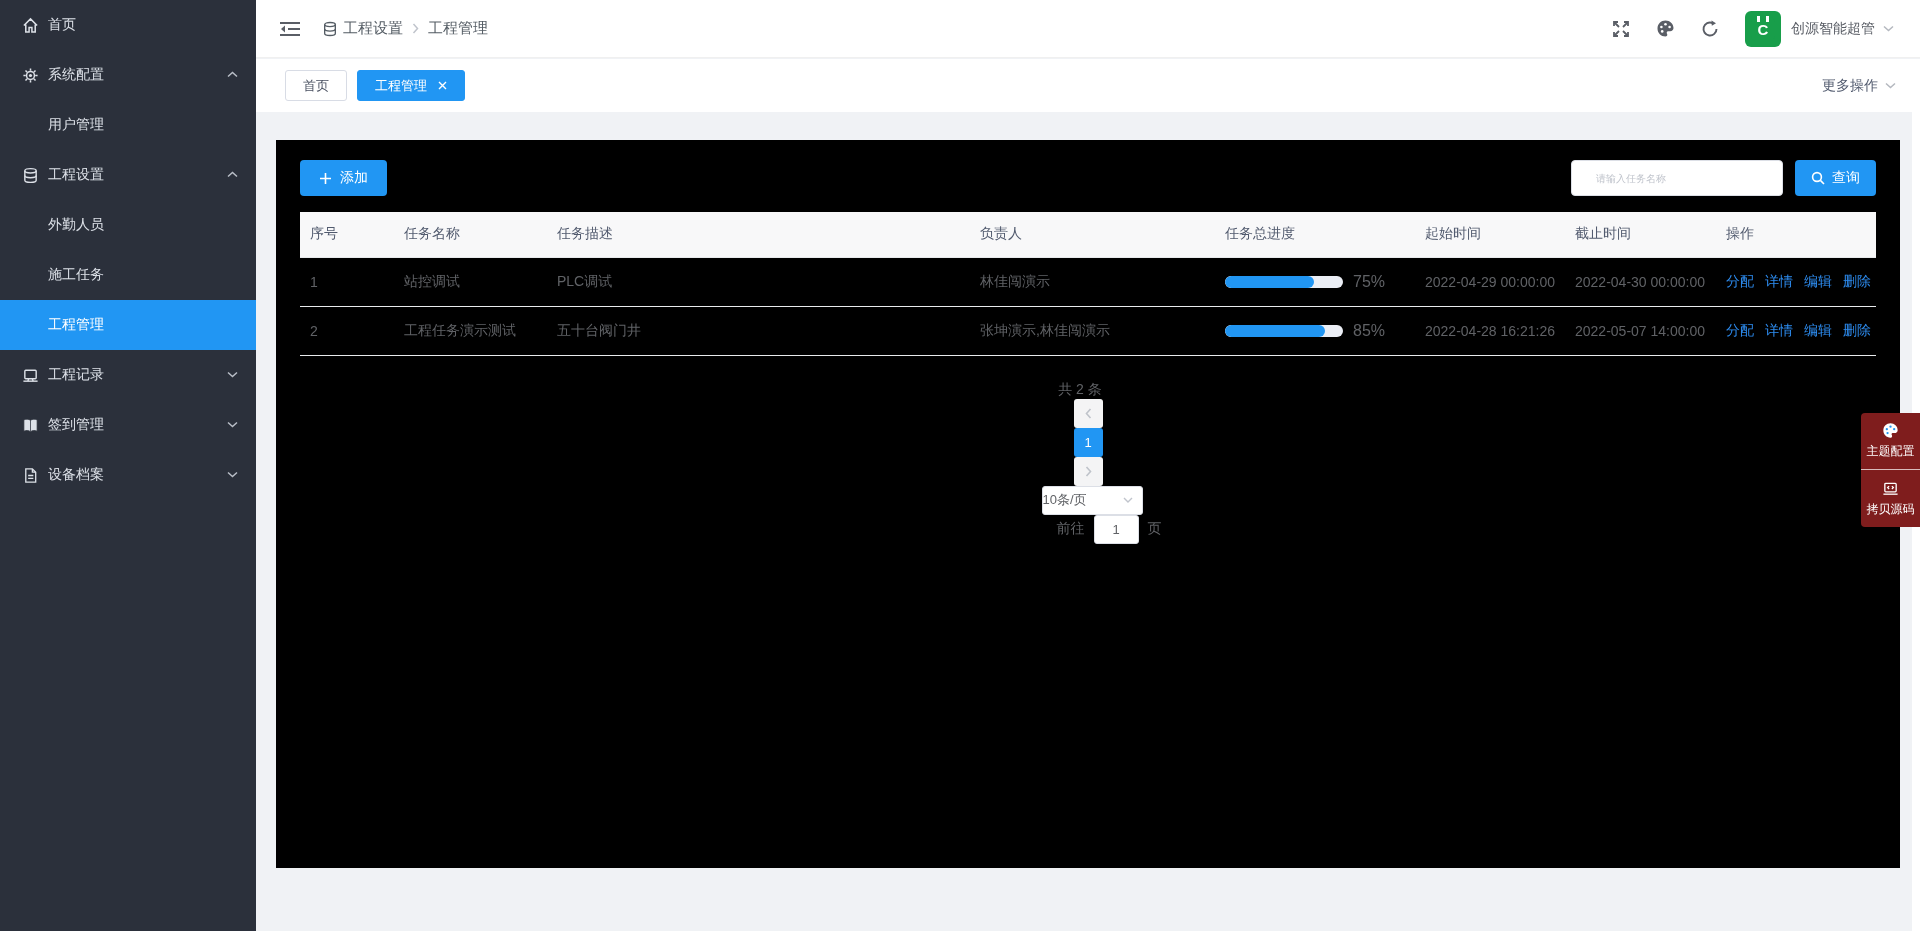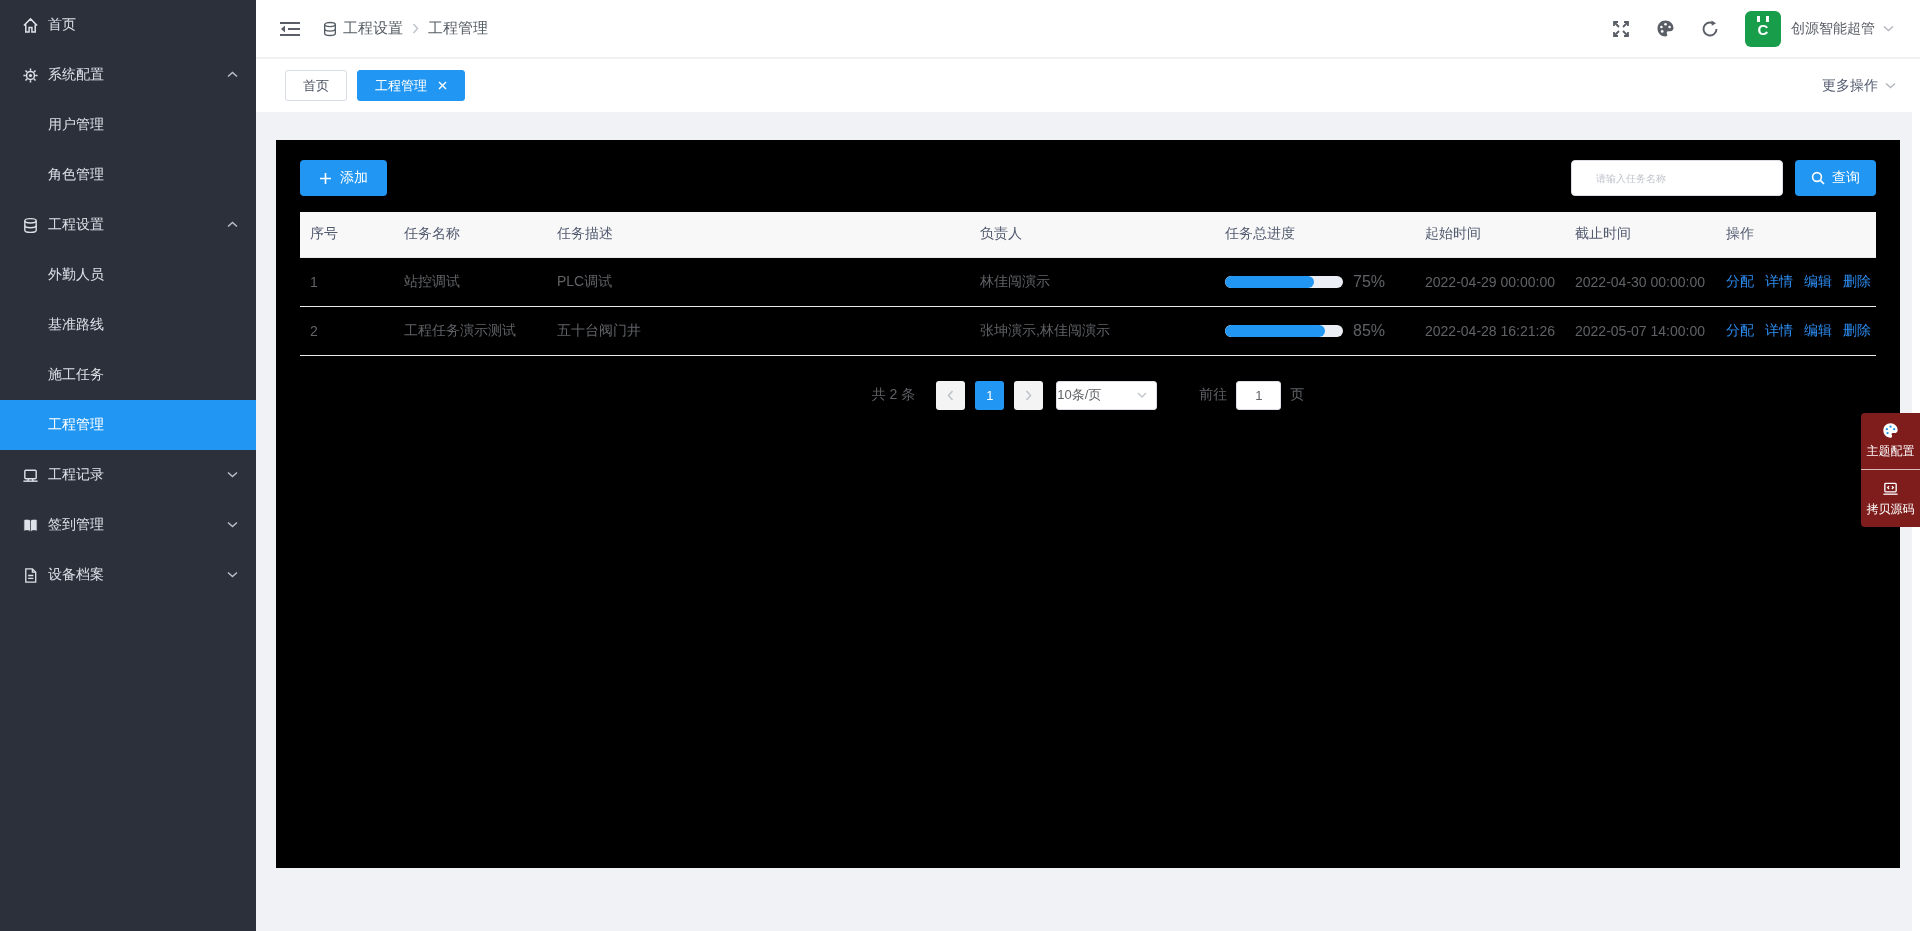--- a/index.html
+++ b/index.html
@@ -54,21 +54,21 @@
   thead th { background:#f8f8f9; height:45px; text-align:left; color:#515a6e; font-weight:500; font-size:14px; padding:0 0 0 10px; border-bottom:1px solid #e8eaec; }
   tbody td { height:49px; color:#606266; font-size:14px; padding:0 0 0 10px; border-bottom:1px solid #e8eaec; white-space:nowrap; overflow:hidden; }
   .progress-wrap { display:flex; align-items:center; }
   .progress-track { width:118px; height:12px; background:#ebeef5; border-radius:7px; overflow:hidden; }
   .progress-bar { height:100%; background:#2196f3; border-radius:7px; }
   .progress-label { margin-left:10px; font-size:16px; color:#606266;text-align:right; }
   .row-link { color:#2d8cf0; margin-right:11px; cursor:pointer; }
   .row-link:last-child { margin-right:0; }
 
   
-  .pagination { display:flex; align-items:center; justify-content:center; margin-top:25px; }
+  .pagination { display:flex; align-items:center; justify-content:center; margin-top:25px;flex-direction:column; }
   .pg-total { color:#606266; margin-right:16px; }
   .pg-btn { width:29px; height:29px; background:#f4f4f5; border-radius:3px; display:flex; align-items:center; justify-content:center; margin:0 5px; cursor:pointer; }
   .pg-page { width:29px; height:29px; background:#2196f3; border-radius:3px; color:#fff; font-size:13px; display:flex; align-items:center; justify-content:center; margin:0 5px; cursor:pointer; }
   .pg-size { width:101px; height:29px; border:1px solid #dcdfe6; border-radius:3px; background:#fff; color:#606266; font-size:13px; display:flex; align-items:center; margin-left:8px; cursor:pointer; position:relative; }
   .pg-size svg { position:absolute; right:9px; top:50%; margin-top:-3px; }
   .pg-goto { display:flex; align-items:center; color:#606266; margin-left:42px; }
   .pg-goto-input { width:45px; height:29px; border:1px solid #dcdfe6; border-radius:3px; text-align:center; font-size:13px; color:#606266; margin:0 9px; outline:none; font-family:inherit; }
 
   
   .float-panel { position:absolute; right:0; top:413px; width:59px; z-index:6; }
@@ -101,42 +101,36 @@
           <circle cx="9" cy="9" r="1.7" fill="#dde1e8"></circle>
         </svg>
       <span>系统配置</span>
       <svg class="chev" width="11" height="7" viewBox="0 0 11 7">
           <path d="M1 5.5 L5.5 1.5 L10 5.5" fill="none" stroke="#b9bec7" stroke-width="1.5"></path>
         </svg>
     </div>
     <div class="nav-item sub">
       <span>用户管理</span>
     </div>
-    <div class="nav-item sub">
-      <span>角色管理</span>
-    </div>
 
     <div class="nav-item">
       <svg class="mi" viewBox="0 0 18 18">
           <g stroke="#dde1e8" stroke-width="1.5" fill="none">
             <ellipse cx="9" cy="4" rx="6" ry="2.3"></ellipse>
             <path d="M3 4 V14 C3 15.3 5.7 16.3 9 16.3 C12.3 16.3 15 15.3 15 14 V4"></path>
             <path d="M3 9 C3 10.3 5.7 11.3 9 11.3 C12.3 11.3 15 10.3 15 9"></path>
           </g>
         </svg>
       <span>工程设置</span>
       <svg class="chev" width="11" height="7" viewBox="0 0 11 7">
           <path d="M1 5.5 L5.5 1.5 L10 5.5" fill="none" stroke="#b9bec7" stroke-width="1.5"></path>
         </svg>
     </div>
     <div class="nav-item sub">
       <span>外勤人员</span>
-    </div>
-    <div class="nav-item sub">
-      <span>基准路线</span>
     </div>
     <div class="nav-item sub">
       <span>施工任务</span>
     </div>
     <div class="nav-item sub active">
       <span>工程管理</span>
     </div>
 
     <div class="nav-item">
       <svg class="mi" viewBox="0 0 18 18">

